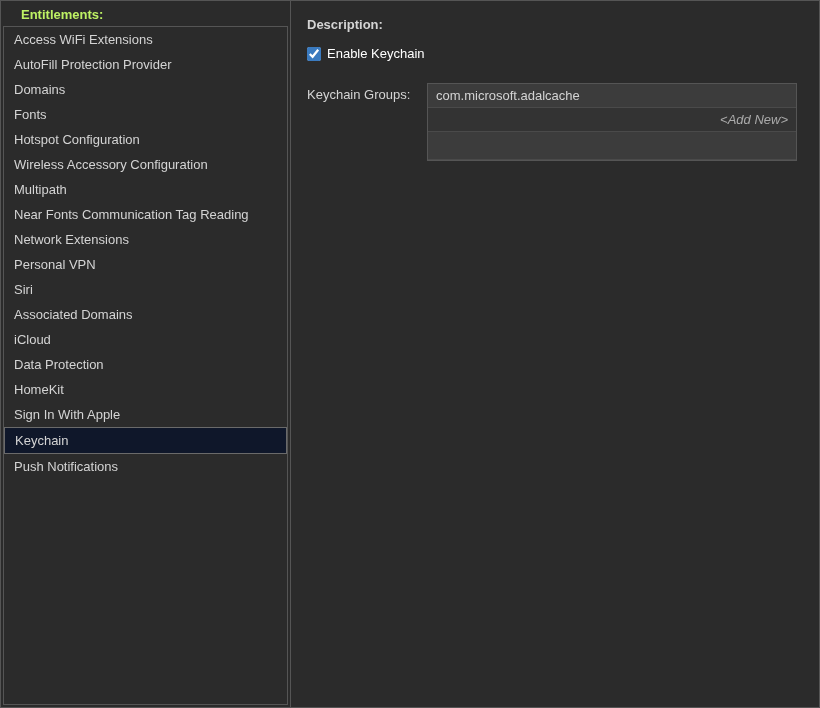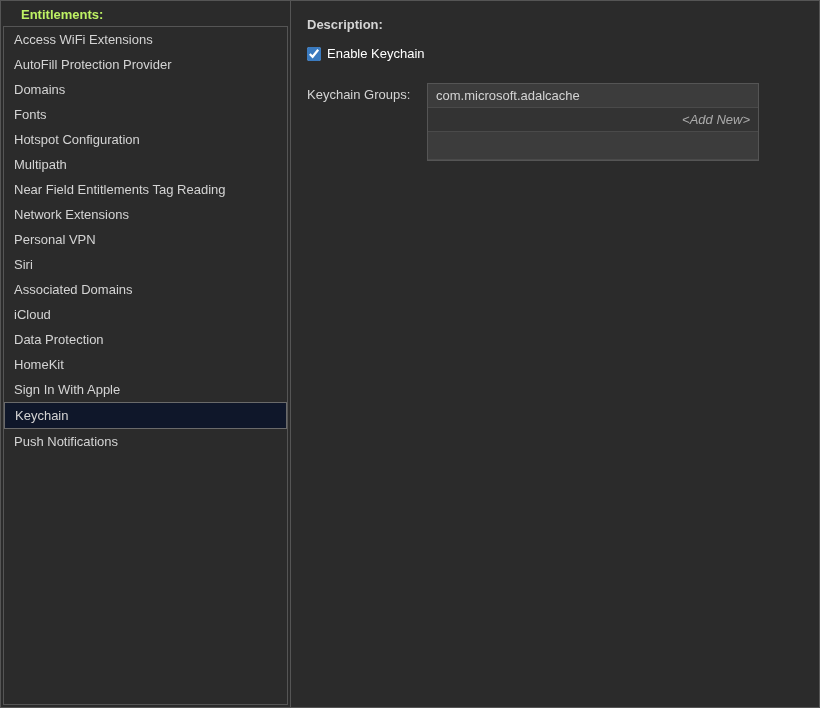--- a/index.html
+++ b/index.html
@@ -92,21 +92,21 @@
     .keychain-groups-label {
       color: #d4d4d4;
       white-space: nowrap;
       padding-top: 4px;
       min-width: 110px;
       text-align: left;
     }
     .keychain-groups-table {
       border: 1px solid #555;
       background: #3c3c3c;
-      width: 332px;
+      width: 370px;
     }
     .keychain-group-row {
       padding: 4px 8px;
       color: #d4d4d4;
       border-bottom: 1px solid #4a4a4a;
       font-size: 13px;
     }
     .keychain-group-row.add-new {
       color: #aaaaaa;
       font-style: italic;
@@ -123,22 +123,23 @@
 <div class="container">
 
   <div class="left-panel">
     <div class="panel-header">Entitlements:</div>
     <div class="entitlement-list" id="entitlement-list">
     <div class="entitlement-item">Access WiFi Extensions</div>
         <div class="entitlement-item">AutoFill Protection Provider</div>
         <div class="entitlement-item">Domains</div>
         <div class="entitlement-item">Fonts</div>
         <div class="entitlement-item">Hotspot Configuration</div>
+        <div class="entitlement-item">Wireless Accessory Configuration</div>
         <div class="entitlement-item">Multipath</div>
-        <div class="entitlement-item">Near Field Entitlements Tag Reading</div>
+        <div class="entitlement-item">Near Fonts Communication Tag Reading</div>
         <div class="entitlement-item">Network Extensions</div>
         <div class="entitlement-item">Personal VPN</div>
         <div class="entitlement-item">Siri</div>
         <div class="entitlement-item">Associated Domains</div>
         <div class="entitlement-item">iCloud</div>
         <div class="entitlement-item">Data Protection</div>
         <div class="entitlement-item">HomeKit</div>
         <div class="entitlement-item">Sign In With Apple</div>
         <div class="entitlement-item selected">Keychain</div>
         <div class="entitlement-item">Push Notifications</div>

